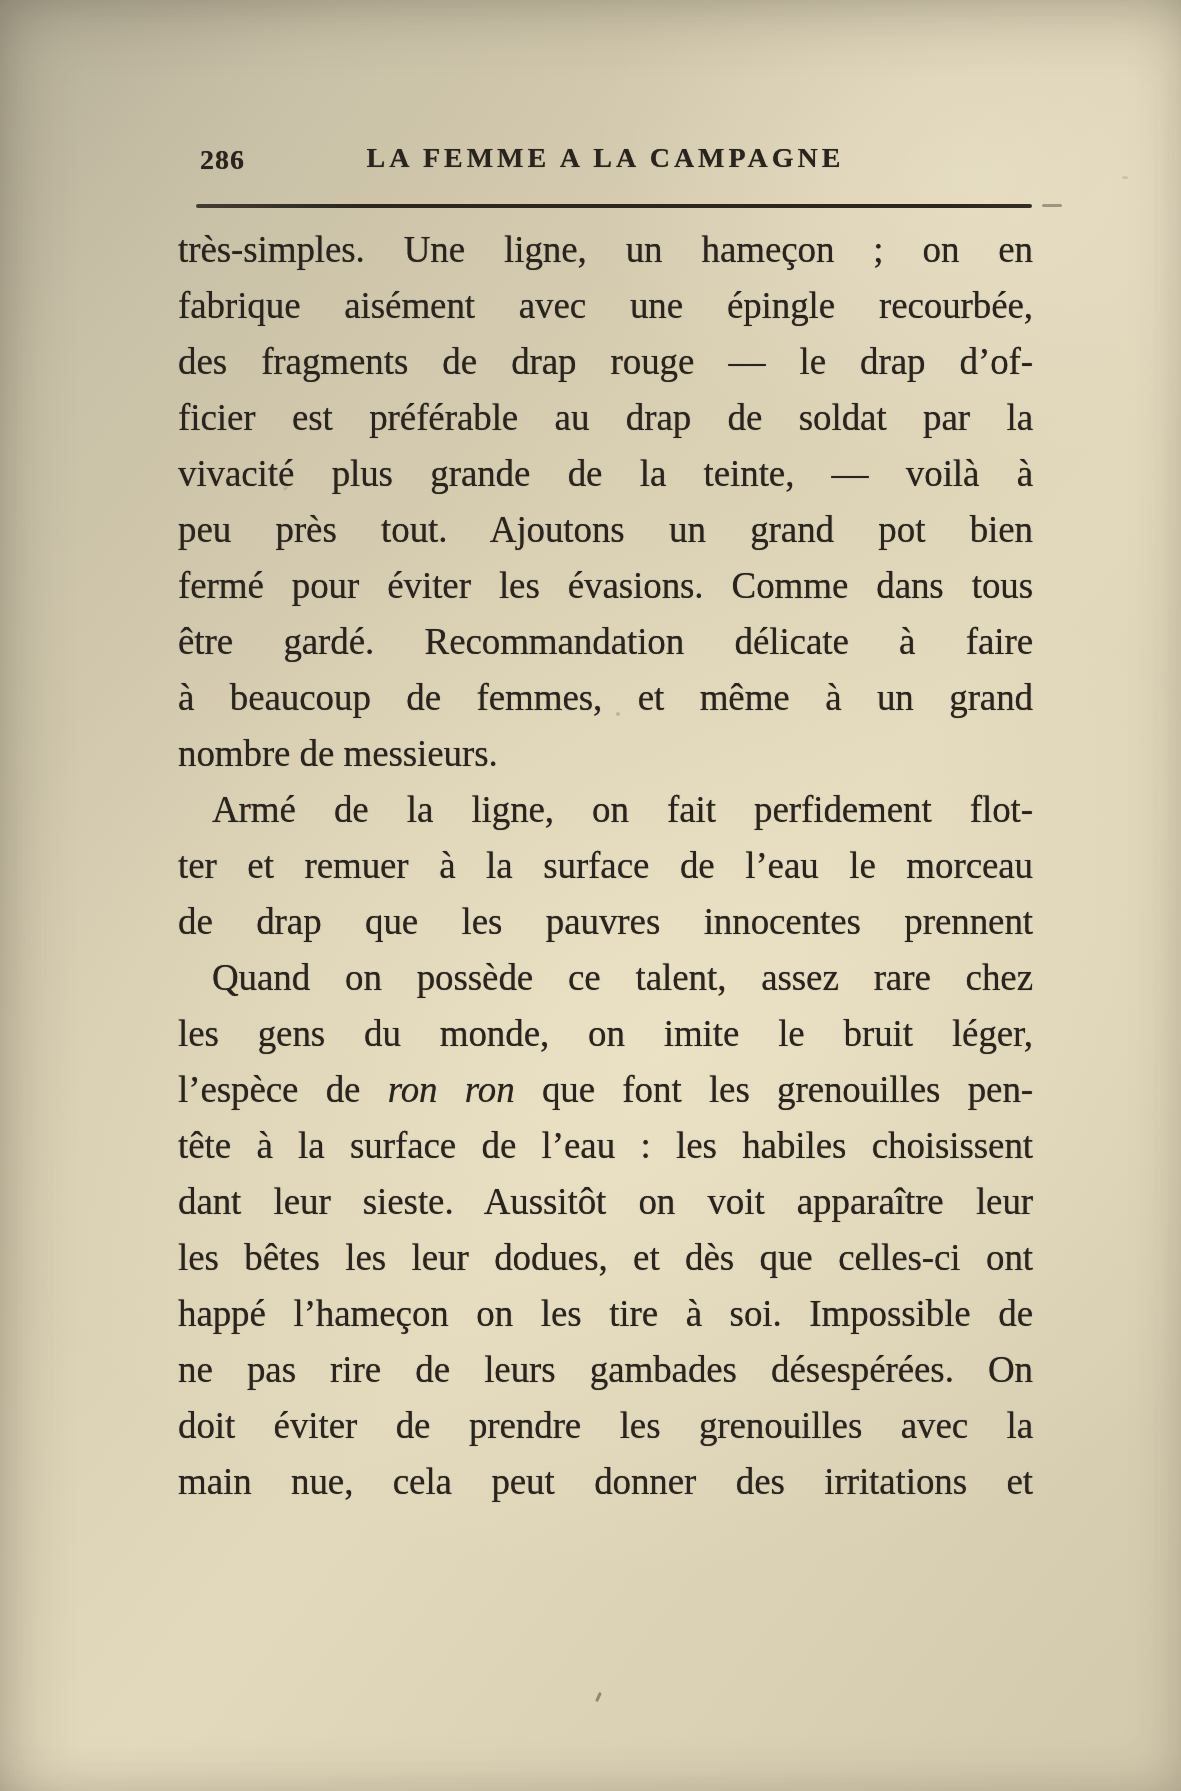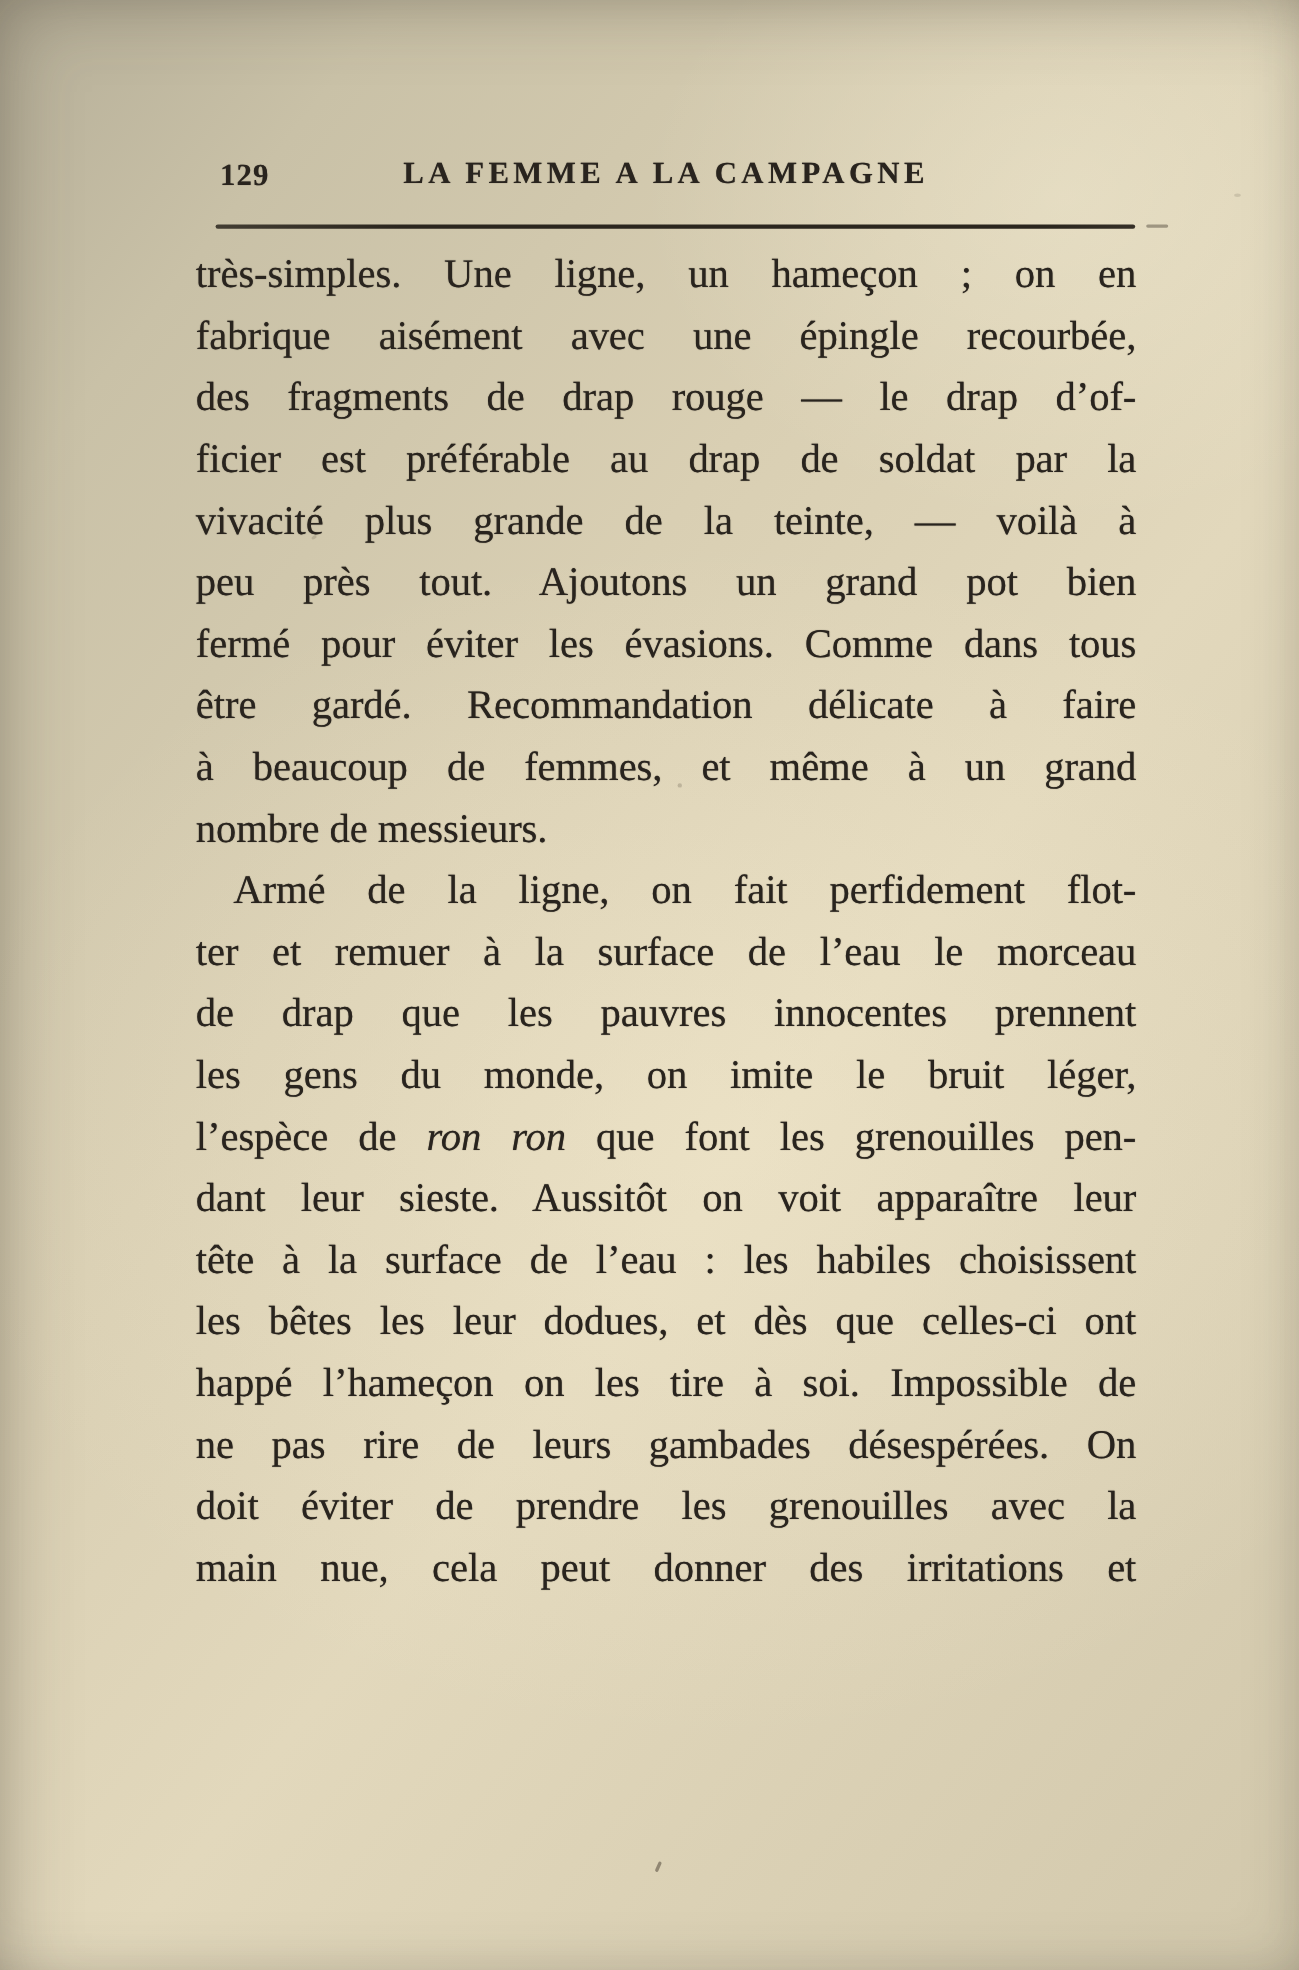--- a/index.html
+++ b/index.html
@@ -71,21 +71,21 @@
   .speck-2{left:616px;top:712px;width:4px;height:4px;opacity:.45;}
   .speck-3{left:283px;top:487px;width:5px;height:3px;opacity:.35;transform:rotate(-30deg);}
   .speck-4{left:1122px;top:176px;width:6px;height:3px;opacity:.3;}
 </style>
 </head>
 <body>
 
 <div class="page">
 
   <div class="page-header">
-    <span class="page-number">129</span>
+    <span class="page-number">286</span>
     <span class="header-title">LA FEMME A LA CAMPAGNE</span>
   </div>
 
   <div class="header-rule"></div>
   <div class="rule-dash"></div>
 
   <div class="text-block">
       <div class="paragraph">
         <div class="line">très-simples. Une ligne, un hameçon ; on en</div>
         <div class="line">fabrique aisément avec une épingle recourbée,</div>
@@ -97,24 +97,25 @@
         <div class="line">être gardé. Recommandation délicate à faire</div>
         <div class="line">à beaucoup de femmes, et même à un grand</div>
         <div class="line last">nombre de messieurs.</div>
       </div>
       <div class="paragraph">
         <div class="line first-indent">Armé de la ligne, on fait perfidement flot-</div>
         <div class="line">ter et remuer à la surface de l’eau le morceau</div>
         <div class="line">de drap que les pauvres innocentes prennent</div>
       </div>
       <div class="paragraph">
+        <div class="line first-indent">Quand on possède ce talent, assez rare chez</div>
         <div class="line">les gens du monde, on imite le bruit léger,</div>
         <div class="line"><span>l’espèce de </span><span class="italic">ron ron</span><span> que font les grenouilles pen-</span></div>
+        <div class="line">tête à la surface de l’eau : les habiles choisissent</div>
         <div class="line">dant leur sieste. Aussitôt on voit apparaître leur</div>
-        <div class="line">tête à la surface de l’eau : les habiles choisissent</div>
         <div class="line">les bêtes les leur dodues, et dès que celles-ci ont</div>
         <div class="line">happé l’hameçon on les tire à soi. Impossible de</div>
         <div class="line">ne pas rire de leurs gambades désespérées. On</div>
         <div class="line">doit éviter de prendre les grenouilles avec la</div>
         <div class="line">main nue, cela peut donner des irritations et</div>
       </div>
     </div>
 
   <div class="paper-speck speck-1"></div>
   <div class="paper-speck speck-2"></div>

